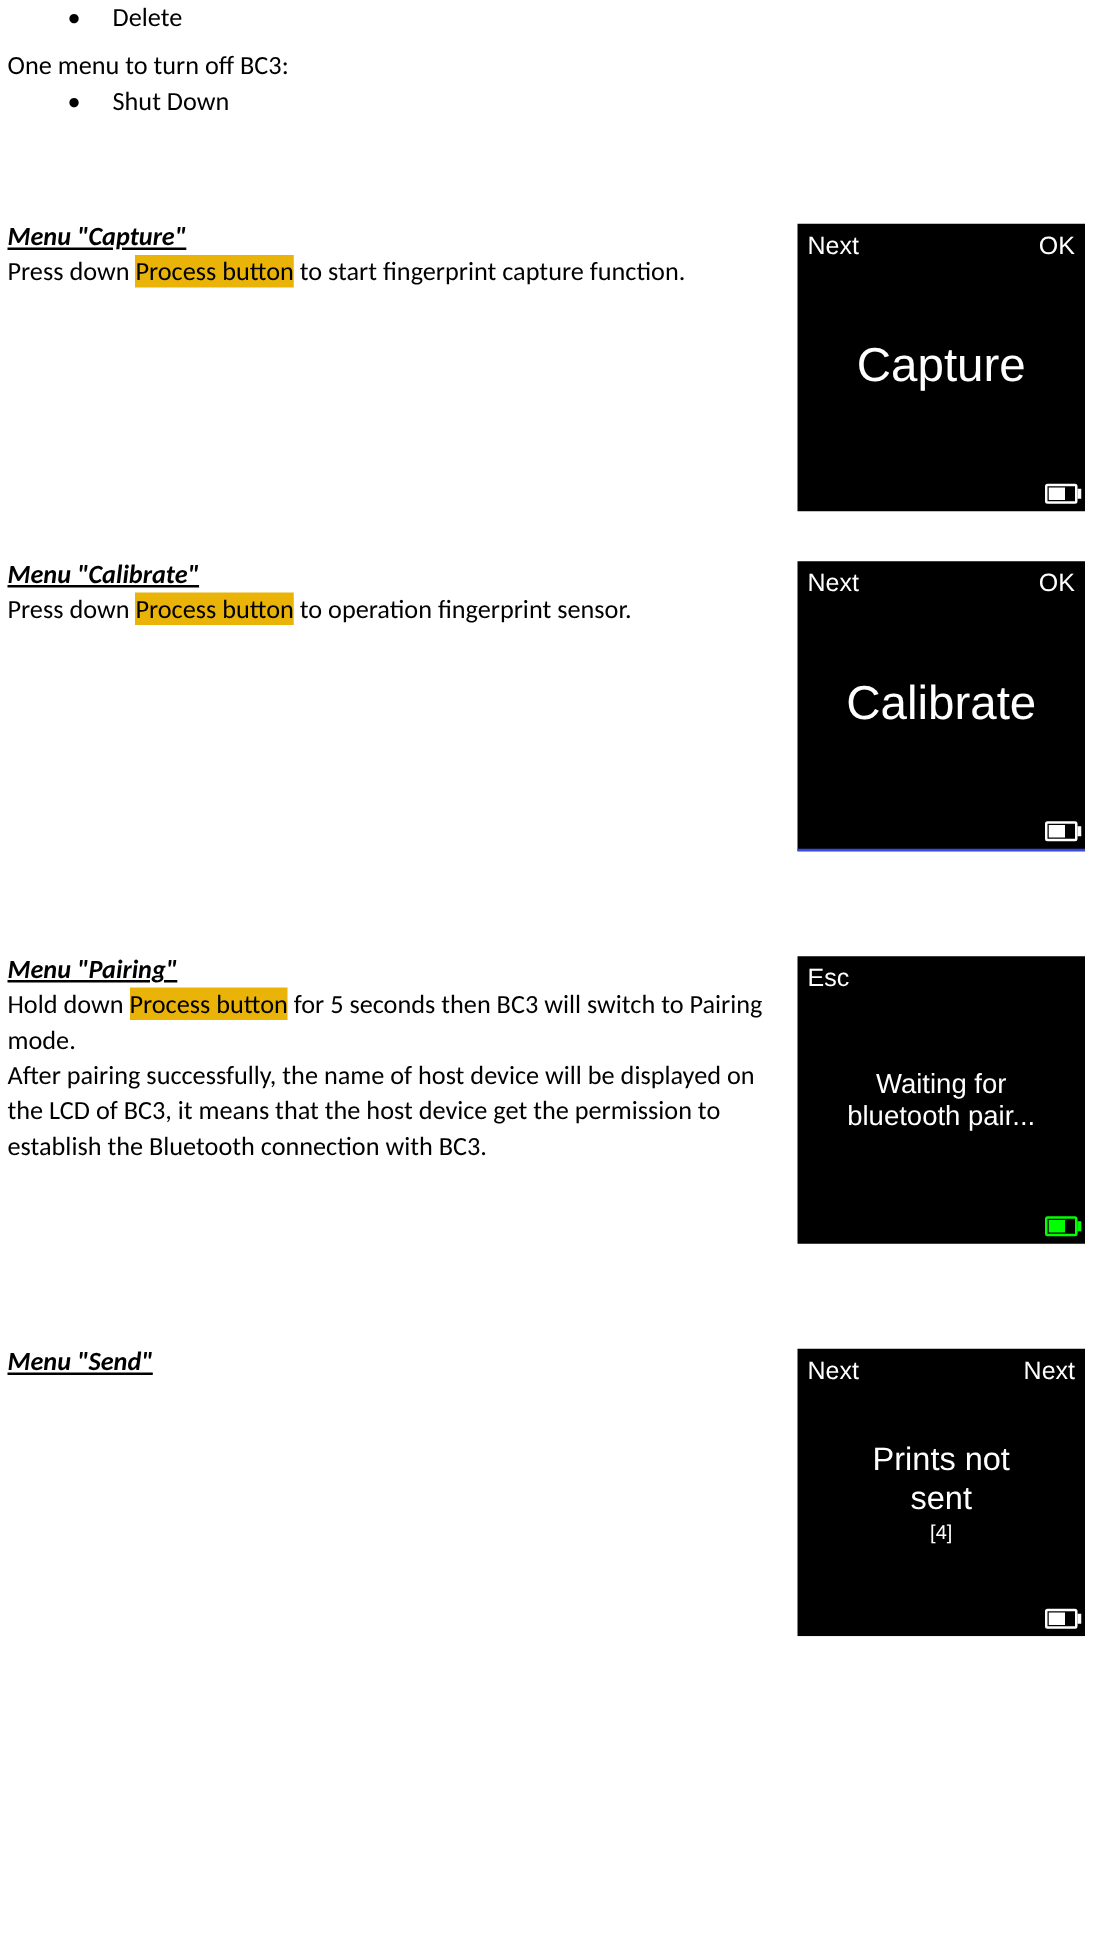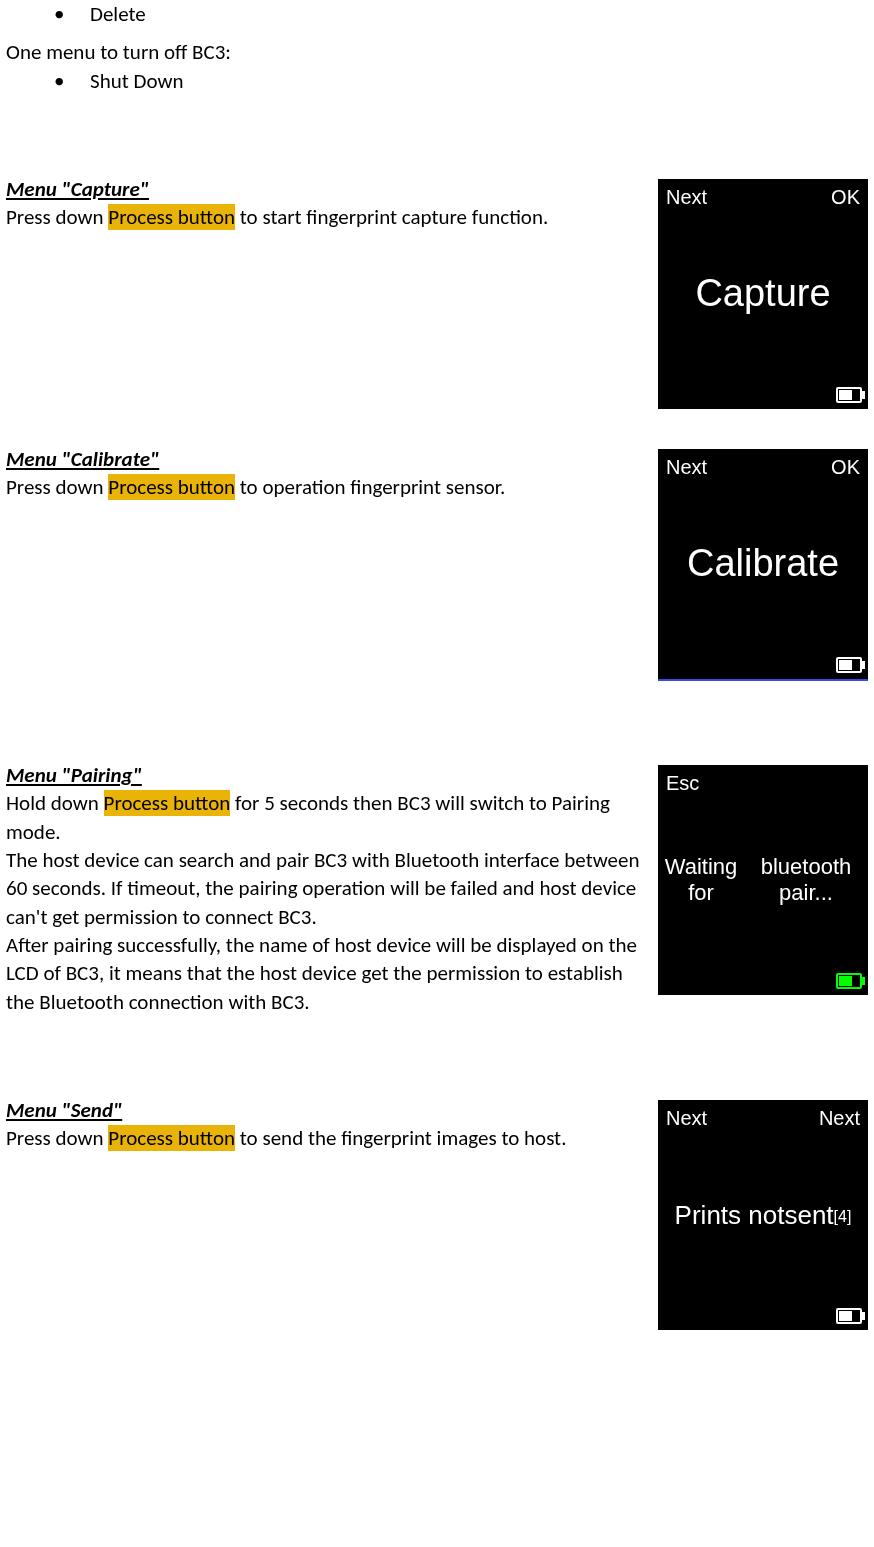--- a/index.html
+++ b/index.html
@@ -32,21 +32,21 @@
   }
   .row {
     display: flex;
     align-items: flex-start;
     gap: 16px;
   }
   .textcol {
     flex: 1;
   }
   .screen {
-    width: 210px;
+    width: 230px;
     height: 230px;
     background: #000;
     color: #fff;
     position: relative;
     font-family: Arial, sans-serif;
     flex-shrink: 0;
     margin-top: 4px;
   }
   .screen .topbar {
     display: flex;
@@ -59,21 +59,21 @@
     top: 0; left: 0; right: 0; bottom: 0;
     display: flex;
     align-items: center;
     justify-content: center;
     font-size: 38px;
   }
   .screen .center-multi {
     position: absolute;
     top: 0; left: 0; right: 0; bottom: 0;
     display: flex;
-    flex-direction: row;
+    flex-direction: column;
     align-items: center;
     justify-content: center;
     font-size: 22px;
     line-height: 1.2;
     text-align: center;
   }
   .screen .center-multi .sub {
     font-size: 16px;
     margin-top: 2px;
   }
@@ -177,21 +177,20 @@
 </div>
 
 <div class="gap-lg"></div>
 
 <div class="row">
   <div class="textcol">
     <div class="section-heading">Menu "Pairing"</div>
     <div>
       <span>Hold down </span><span class="hl">Process button</span><span> for 5 seconds then BC3 will switch to Pairing mode.</span>
     </div>
-    <div>The host device can search and pair BC3 with Bluetooth interface between 60 seconds. If timeout, the pairing operation will be failed and host device can't get permission to connect BC3.</div>
     <div>After pairing successfully, the name of host device will be displayed on the LCD of BC3, it means that the host device get the permission to establish the Bluetooth connection with BC3.</div>
   </div>
   <div class="screen">
     <div class="topbar">
       <span>Esc</span>
       <span></span>
     </div>
     <div class="center-multi">
       <div>Waiting for</div>
       <div>bluetooth pair...</div>
@@ -200,23 +199,20 @@
         <div class="fill"></div>
       </div>
   </div>
 </div>
 
 <div class="gap-lg"></div>
 
 <div class="row">
   <div class="textcol">
     <div class="section-heading">Menu "Send"</div>
-    <div>
-      <span>Press down </span><span class="hl">Process button</span><span> to send the fingerprint images to host.</span>
-    </div>
   </div>
   <div class="screen">
     <div class="topbar">
       <span>Next</span>
       <span>Next</span>
     </div>
     <div class="center-multi" style="font-size:26px;">
       <div>Prints not</div>
       <div>sent</div>
       <div class="sub">[4]</div>

